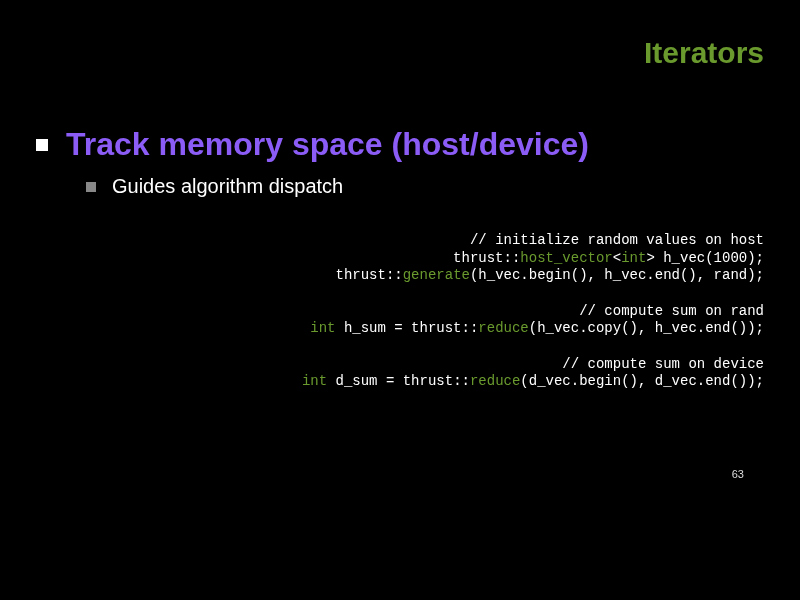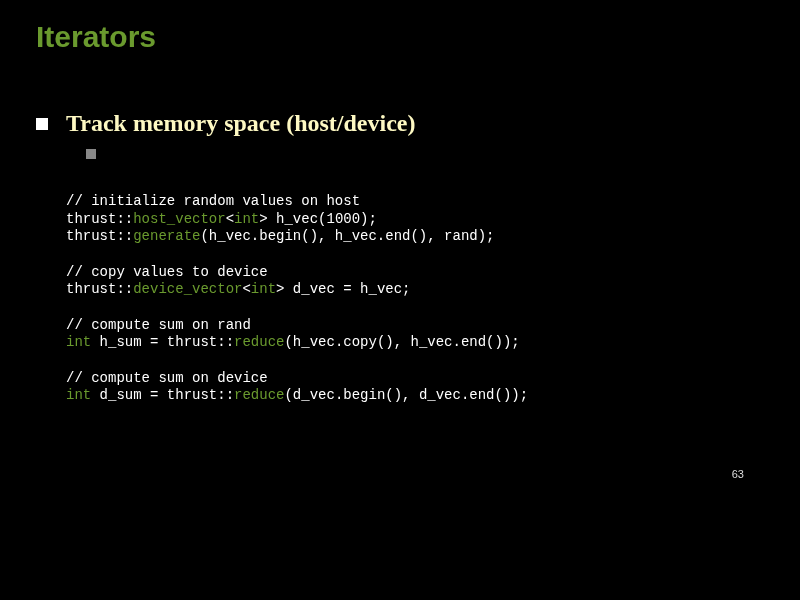--- a/index.html
+++ b/index.html
@@ -1,23 +1,23 @@
 <!DOCTYPE html>
 <html><head>
 <meta charset="utf-8">
 <style>
   * { margin: 0; padding: 0; box-sizing: border-box; }
   html, body { width: 800px; height: 600px; background: #000; color: #fff; font-family: Arial, Helvetica, sans-serif; overflow: hidden; }
-  .slide { width: 800px; height: 504px; position: relative; padding: 20px 36px 0 36px; }
+  .slide { width: 800px; height: 504px; position: relative; padding: 36px 36px 0 36px; text-align: right; }
   .title { color: #6a9a2e; font-size: 30px; font-weight: bold; }
   .content { margin-top: 56px; }
   .bullet-row { display: flex; align-items: center; }
   .square-bullet { width: 12px; height: 12px; background: #fff; margin-right: 18px; flex: 0 0 auto; }
   .square-bullet.small { width: 10px; height: 10px; background: #888; margin-right: 16px; }
-  .bullet-l1 { font-size: 24px; font-weight: bold; color: #fef9c3; font-family: Liberation Serif, serif; }
+  .bullet-l1 { font-size: 32px; font-weight: bold; color: #8b5cf6; }
   .l2-wrap { margin-top: 12px; margin-left: 50px; }
   .bullet-l2 { font-size: 20px; color: #fff; }
   .code-block { margin-top: 34px; margin-left: 30px; font-family: "Courier New", Courier, monospace; font-size: 14px; line-height: 1.25; color: #fff; }
   .code-group { margin-bottom: 18px; white-space: pre; }
   .kw { color: #6a9a2e; }
   .page-num { position: absolute; bottom: 24px; right: 56px; font-size: 11px; color: #ddd; }
 </style>
 </head>
 <body>
 
@@ -26,31 +26,30 @@
   <div class="title">Iterators</div>
 
   <div class="content">
     <div class="bullet-row">
       <div class="square-bullet"></div>
       <div class="bullet-l1">Track memory space (host/device)</div>
     </div>
     <div class="l2-wrap">
       <div class="bullet-row">
         <div class="square-bullet small"></div>
+        <div class="bullet-l2">Guides algorithm dispatch</div>
       </div>
     </div>
 
     <div class="code-block">
 
       <div class="code-group"><span>// initialize random values on host</span>
 <span>thrust::</span><span class="kw">host_vector</span><span>&lt;</span><span class="kw">int</span><span>&gt; h_vec(1000);</span>
 <span>thrust::</span><span class="kw">generate</span><span>(h_vec.begin(), h_vec.end(), rand);</span></div>
 
-      <div class="code-group"><span>// copy values to device</span>
-<span>thrust::</span><span class="kw">device_vector</span><span>&lt;</span><span class="kw">int</span><span>&gt; d_vec = h_vec;</span></div>
 
       <div class="code-group"><span>// compute sum on rand</span>
 <span class="kw">int</span><span> h_sum = thrust::</span><span class="kw">reduce</span><span>(h_vec.copy(), h_vec.end());</span></div>
 
       <div class="code-group"><span>// compute sum on device</span>
 <span class="kw">int</span><span> d_sum = thrust::</span><span class="kw">reduce</span><span>(d_vec.begin(), d_vec.end());</span></div>
 
     </div>
   </div>
 

